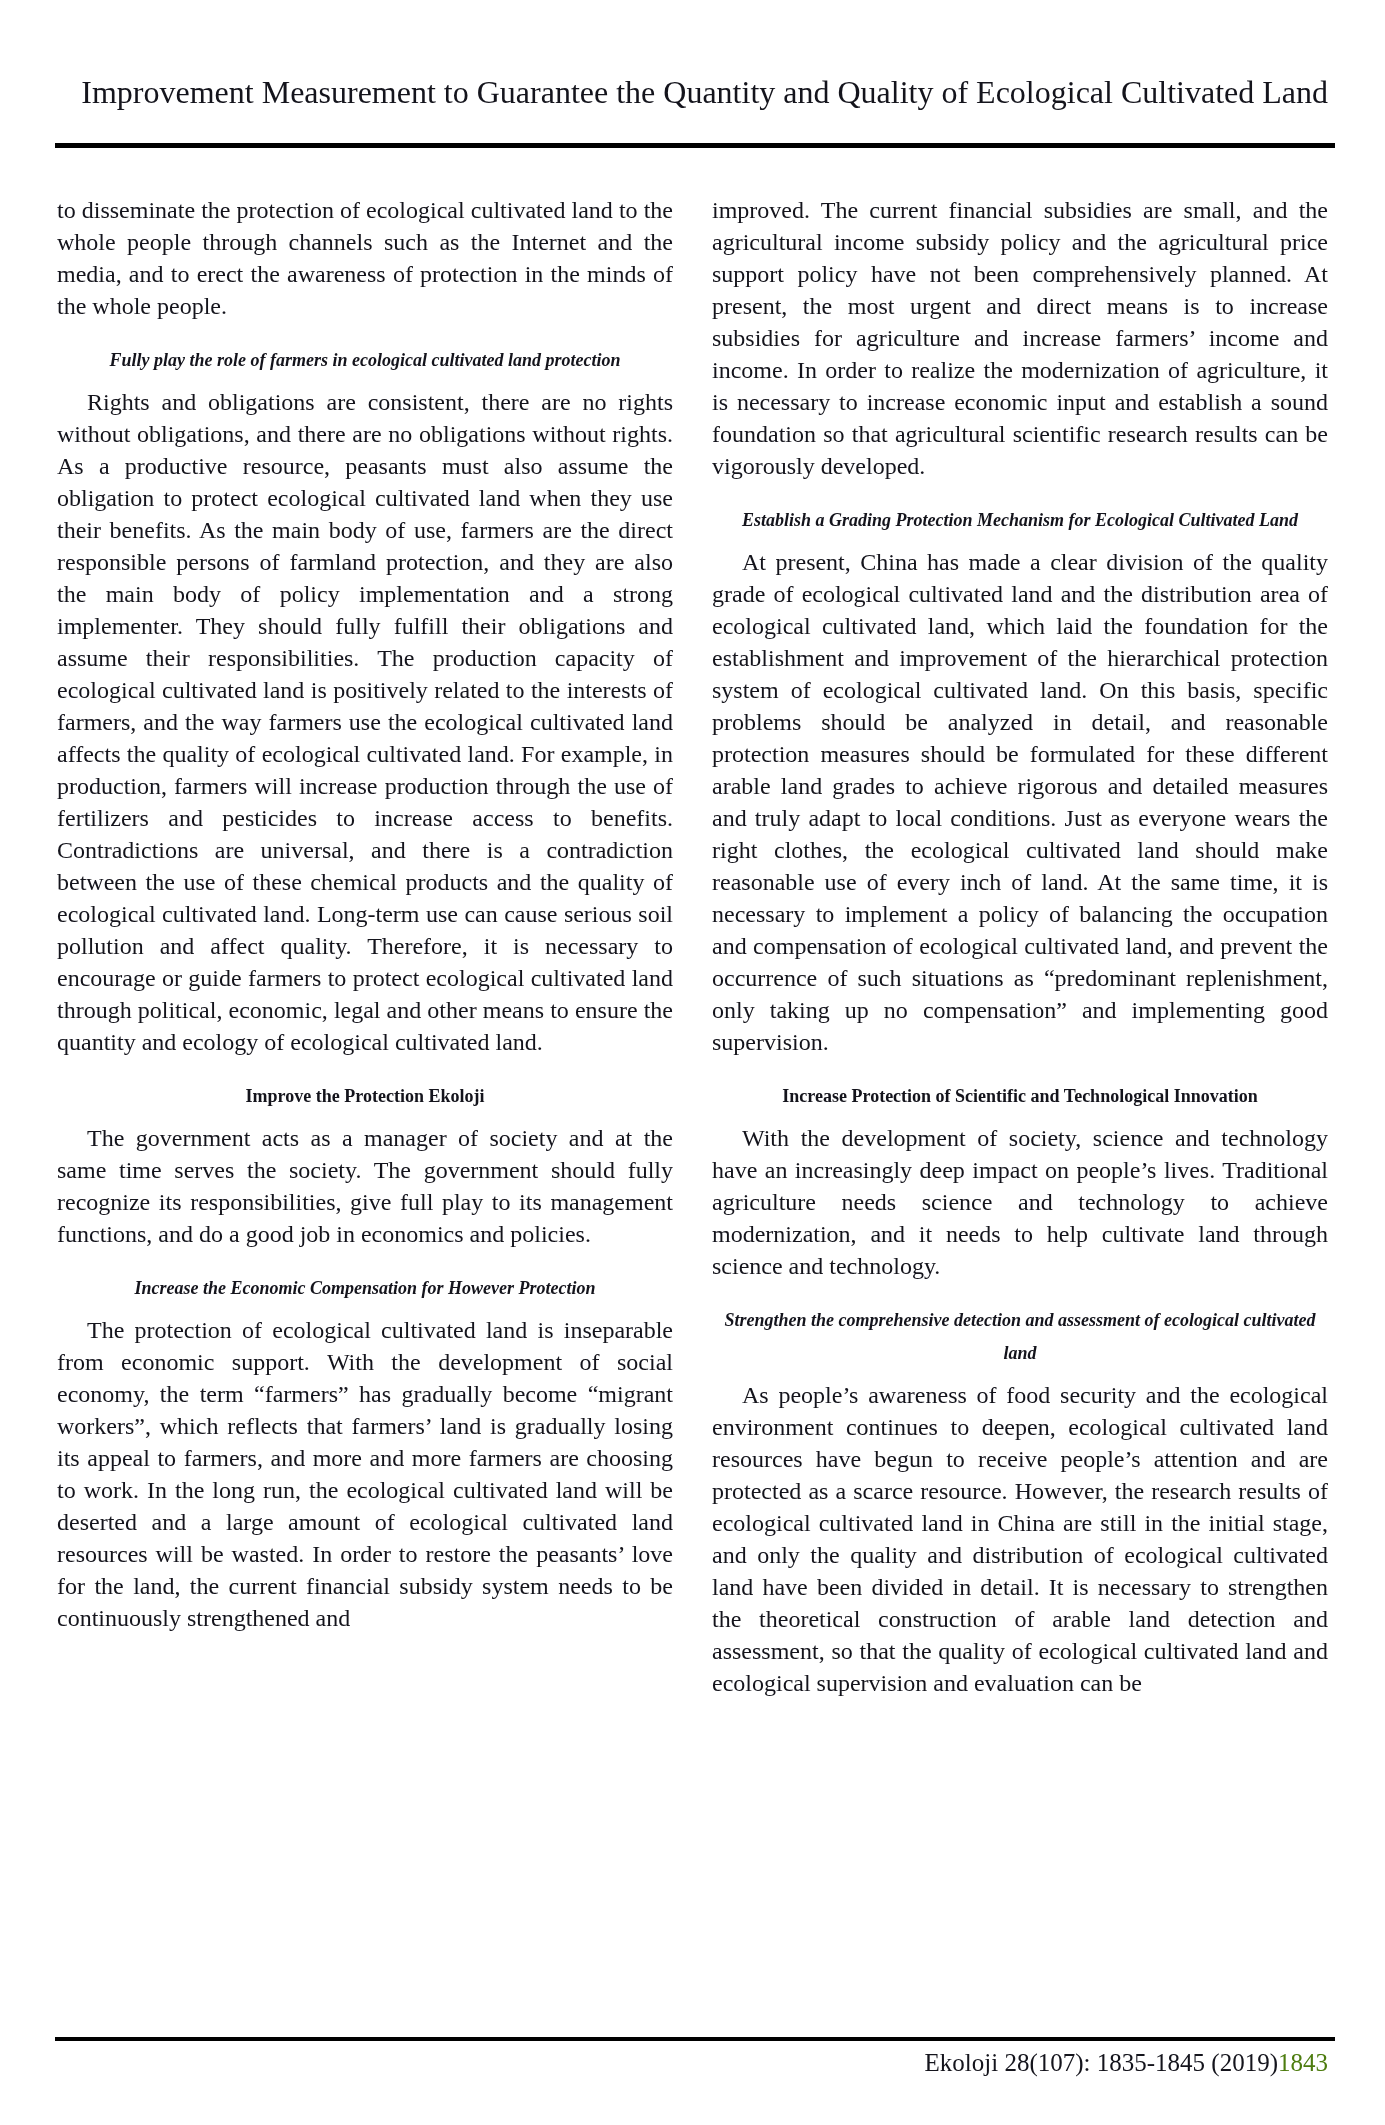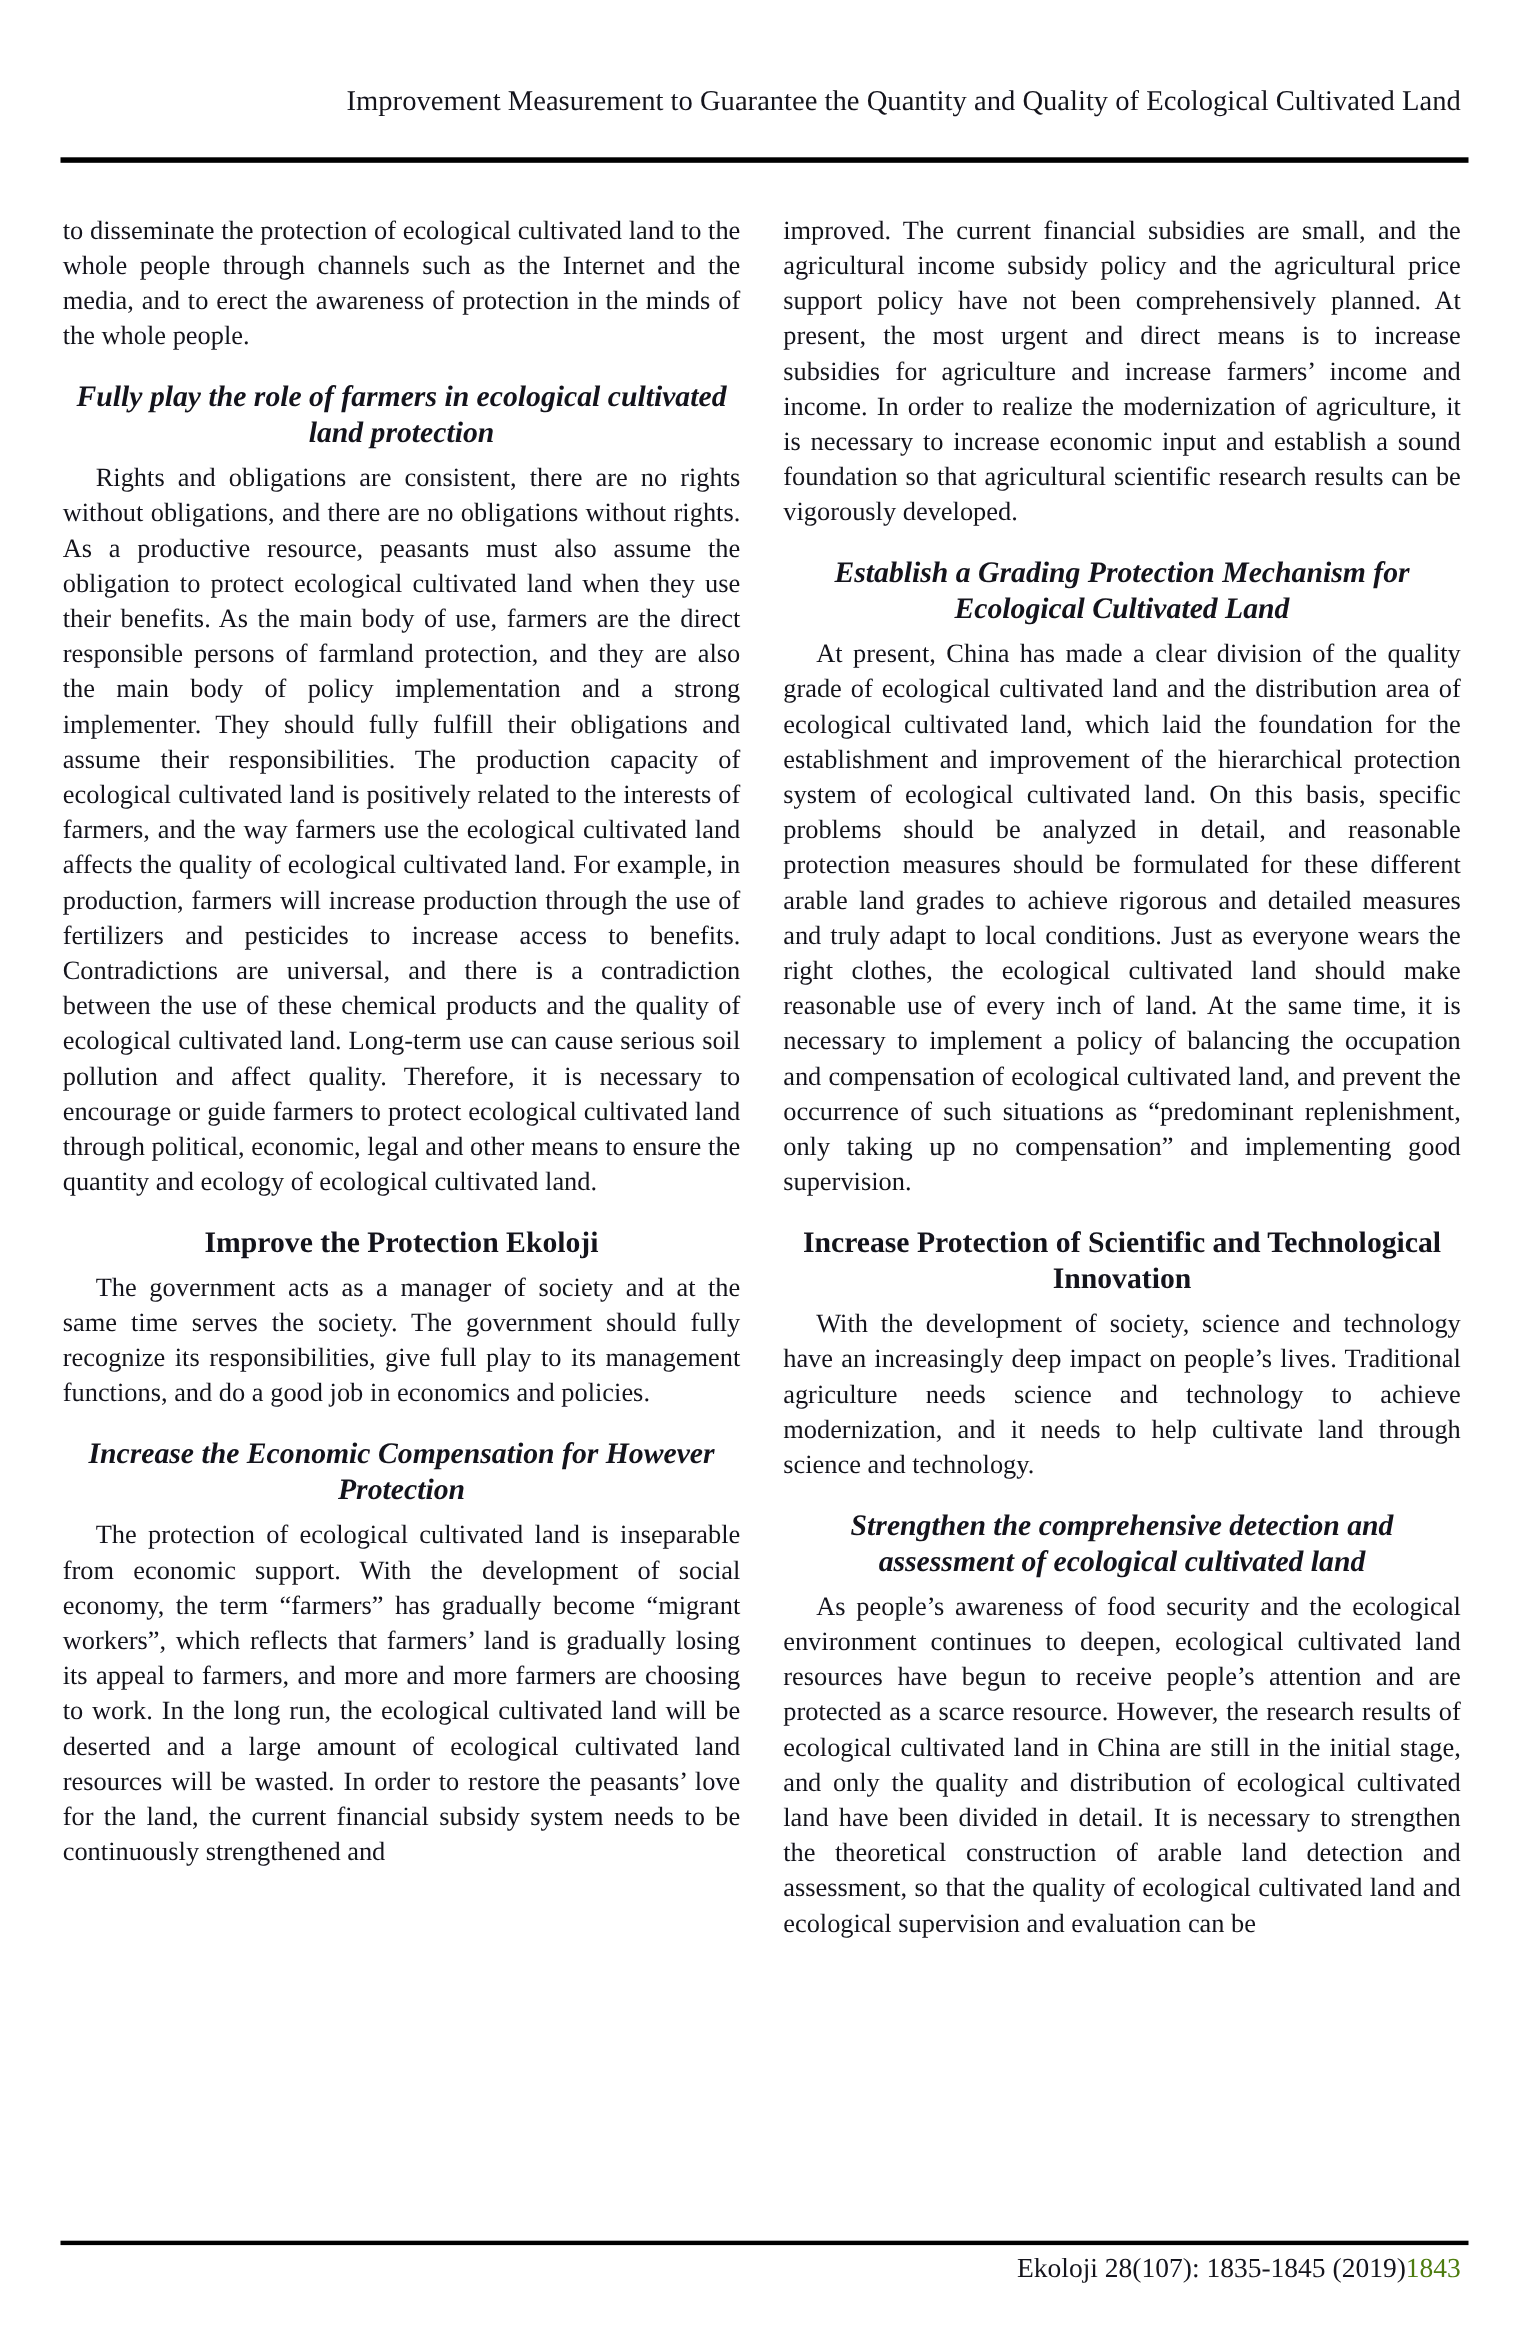--- a/index.html
+++ b/index.html
@@ -19,21 +19,21 @@
       position: absolute;
       inset: 0;
       background: #ffffff;
     }
     .running-head {
       position: absolute;
       top: 76px;
       left: 57px;
       width: 1271px;
       text-align: right;
-      font-size: 26px;
+      font-size: 32px;
       line-height: 32px;
       white-space: nowrap;
       color: #14141c;
     }
     .rule {
       position: absolute;
       left: 55px;
       width: 1280px;
       background: #000000;
     }
@@ -63,21 +63,21 @@
       font-size: 24px;
       line-height: 32px;
       text-align: justify;
       margin: 0;
     }
     .paragraph.indent {
       text-indent: 30px;
     }
     .heading-bold,
     .heading-bolditalic {
-      font-size: 27px;
+      font-size: 18px;
       line-height: 33px;
       font-weight: 700;
       text-align: center;
       margin: 22px 0 9px 0;
     }
     .heading-bolditalic {
       font-style: italic;
     }
     .footer-row {
       position: absolute;

